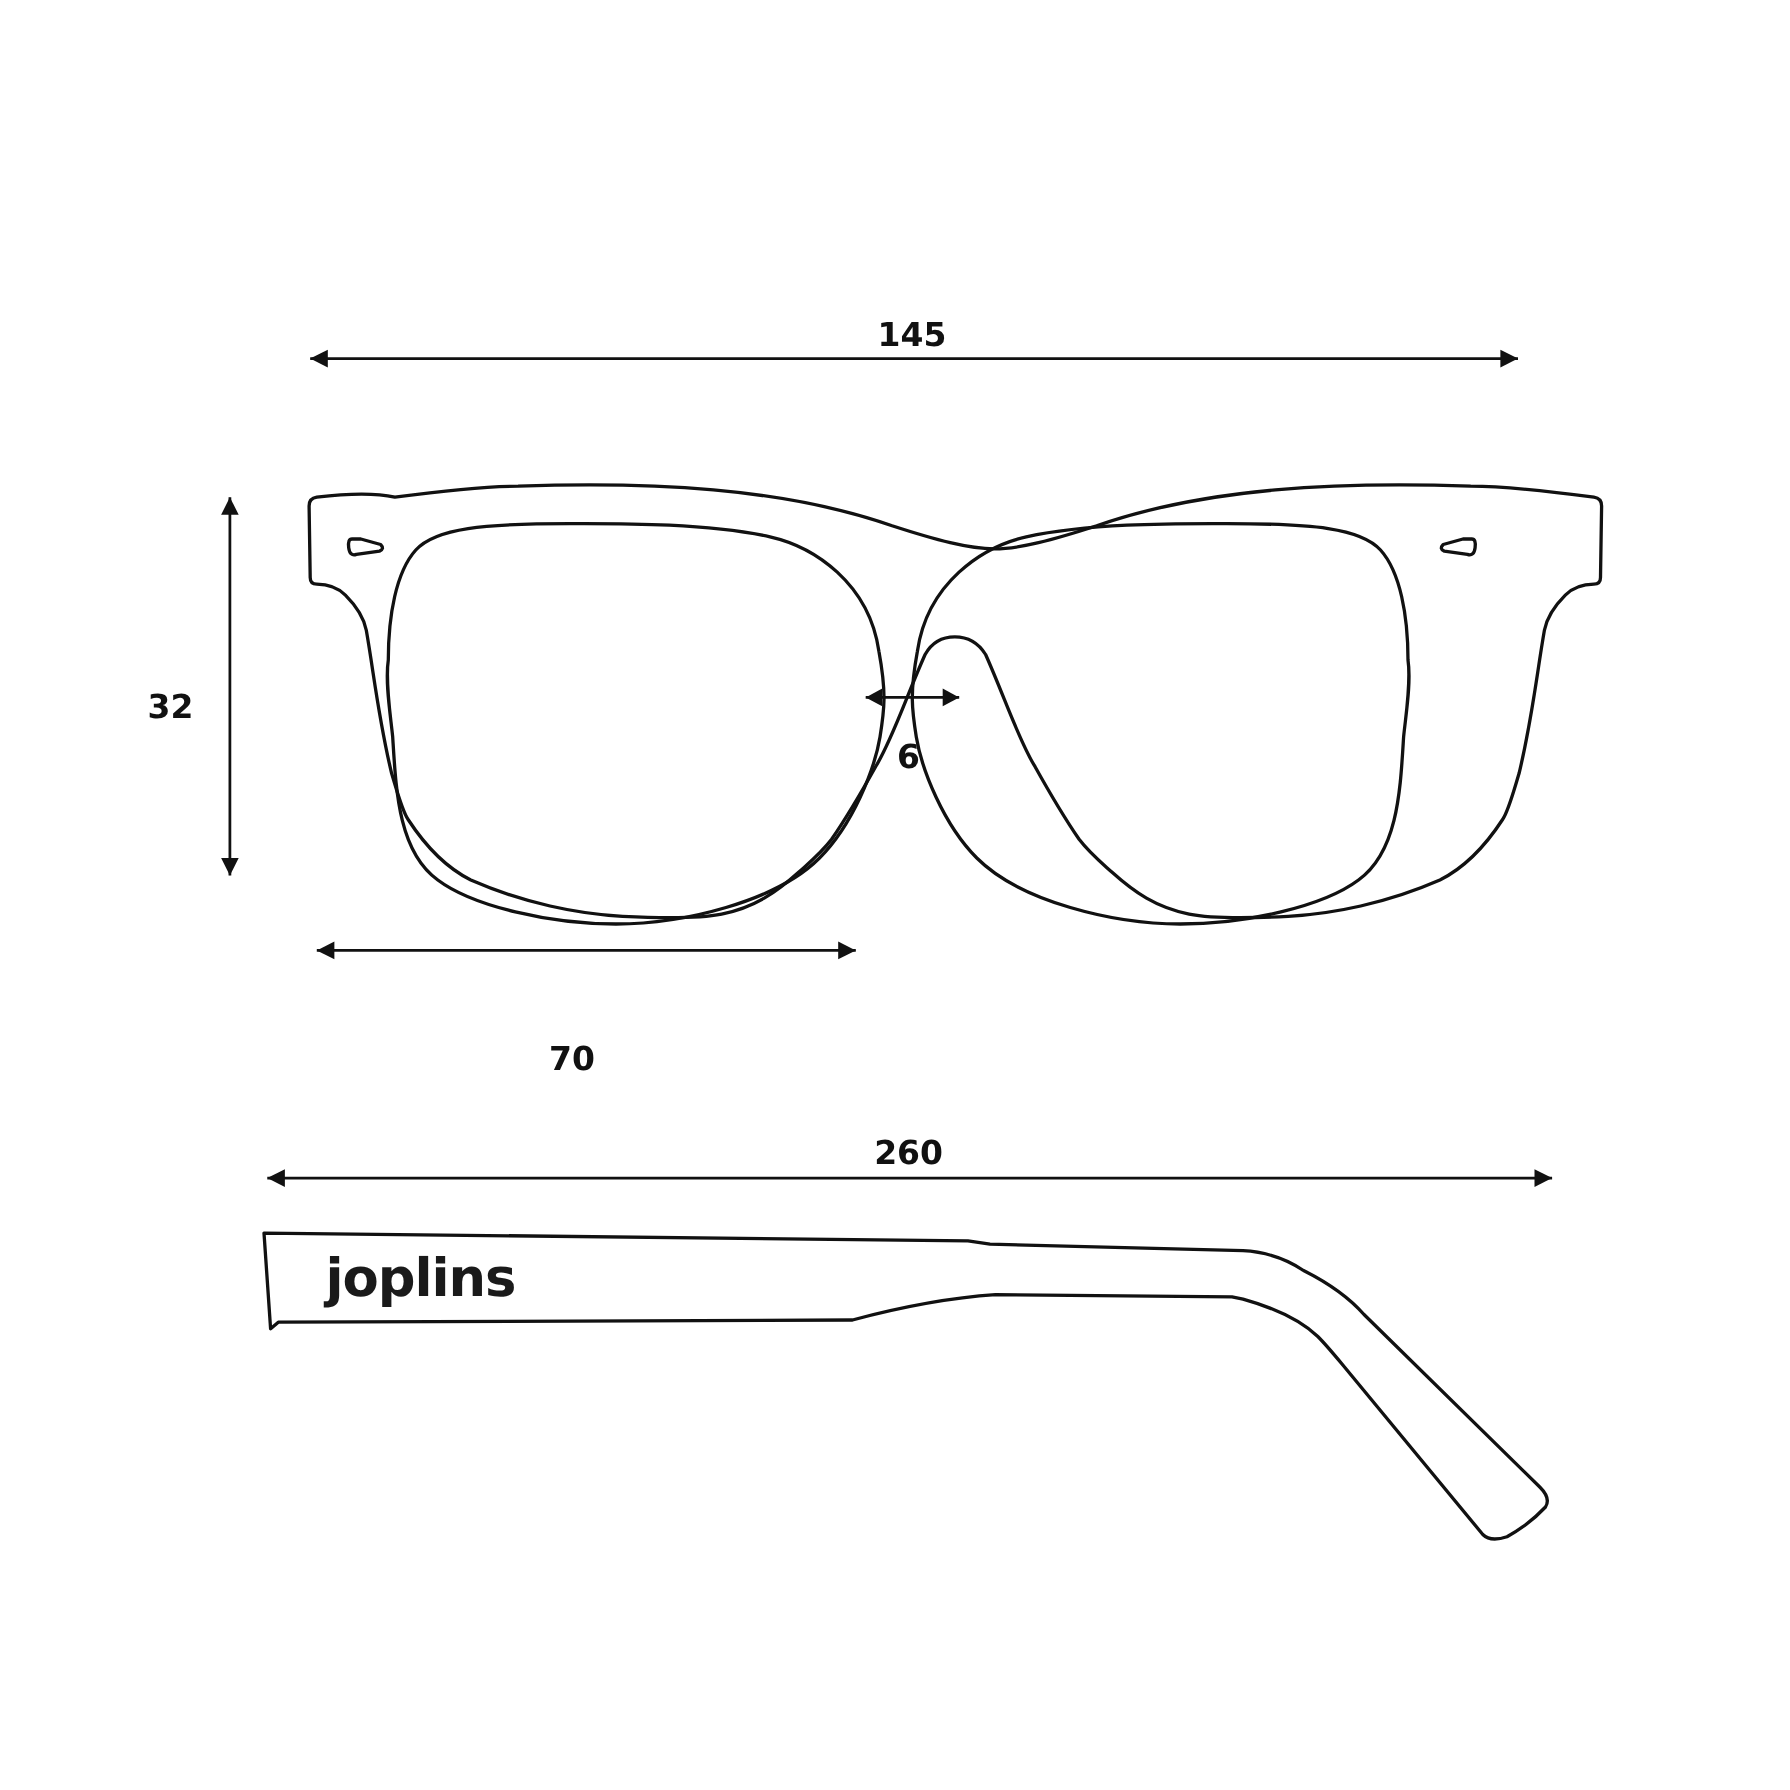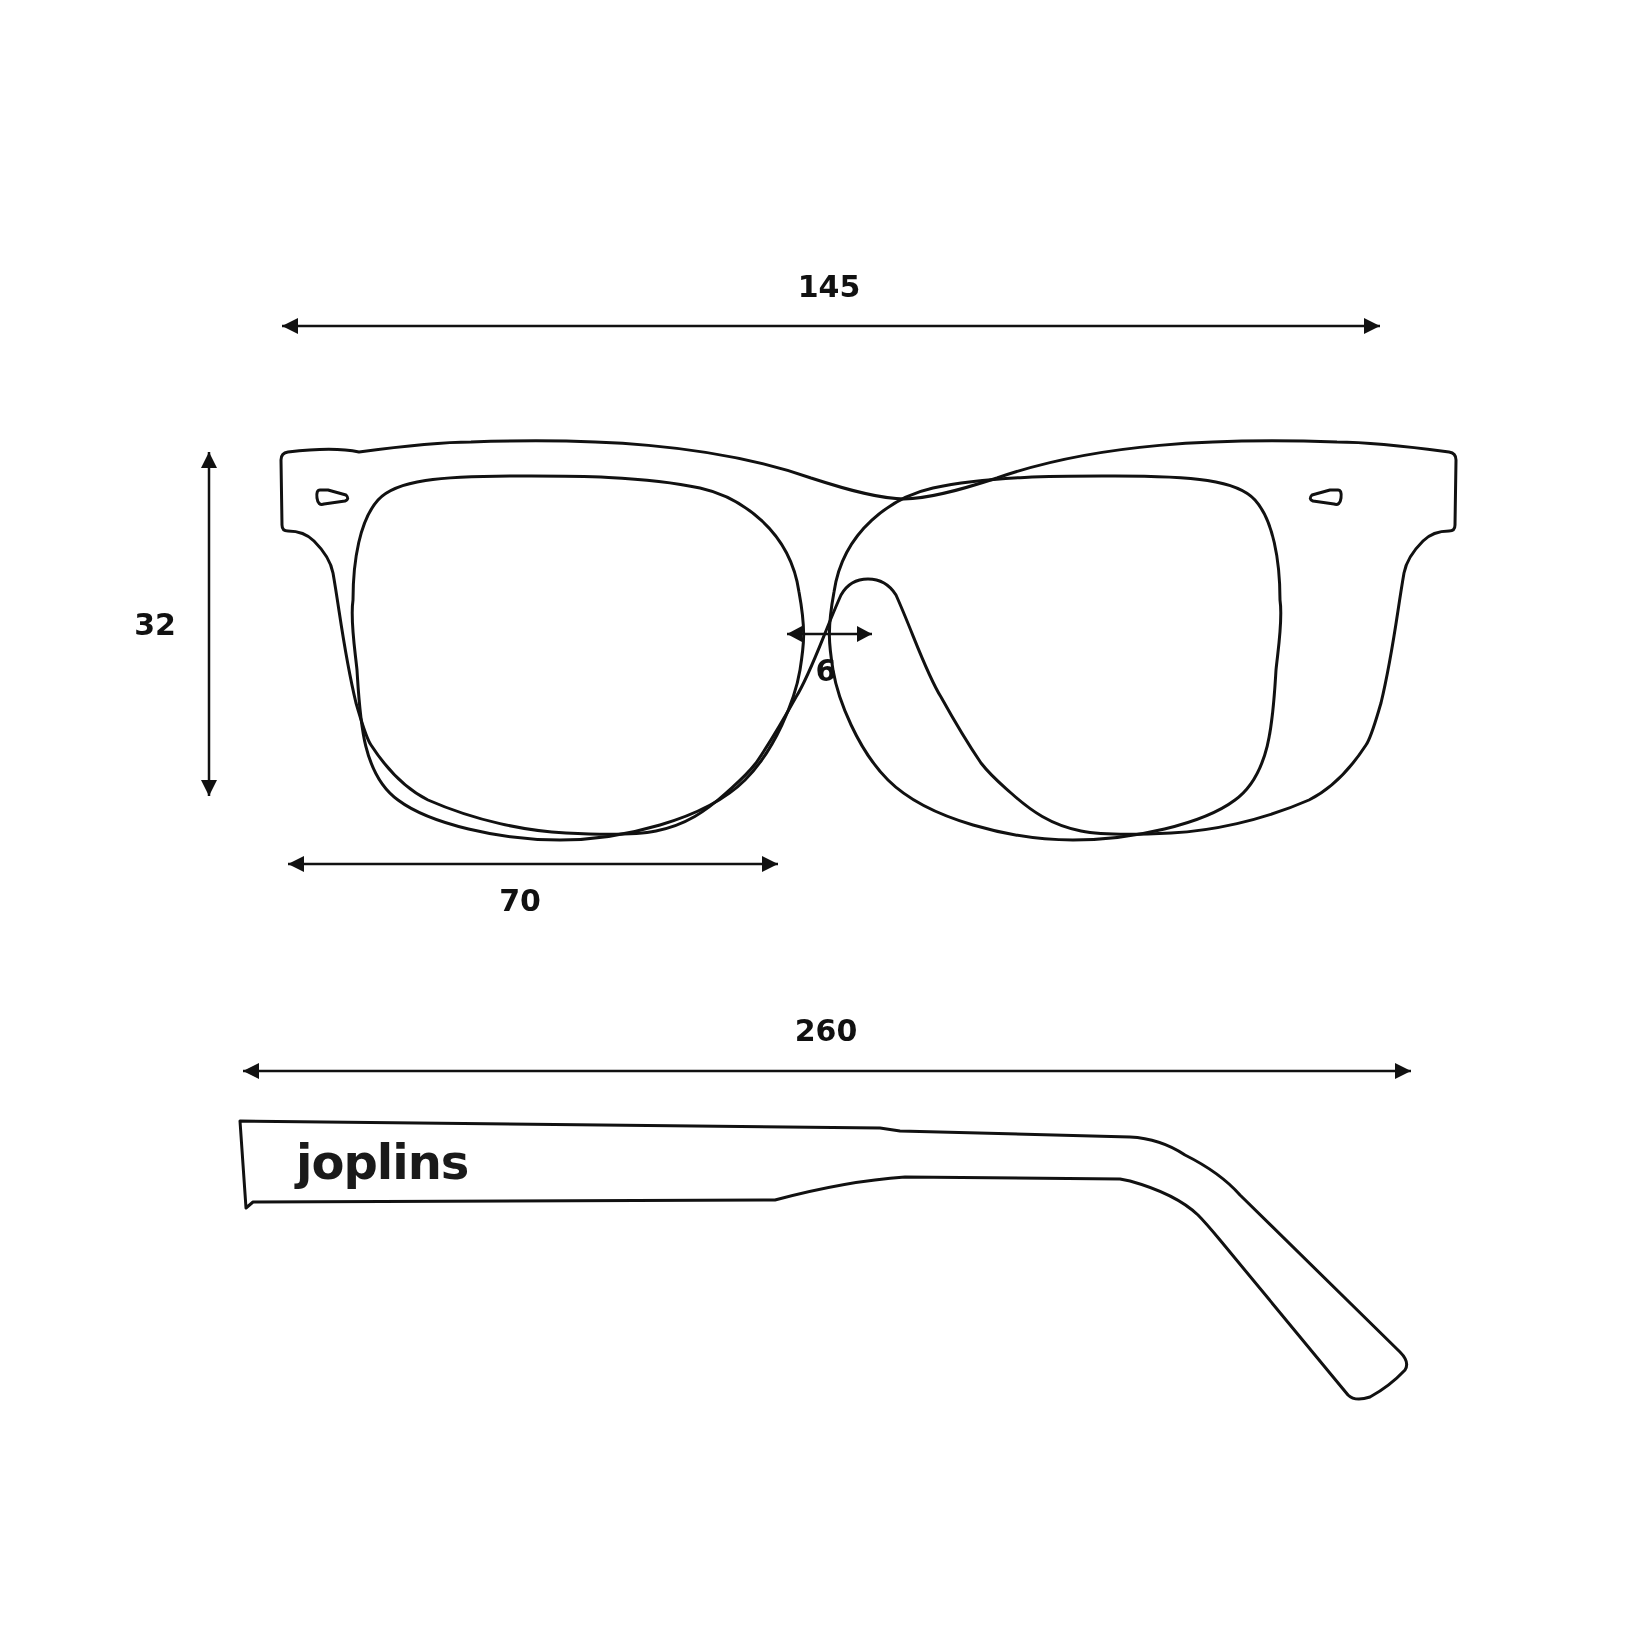--- a/index.html
+++ b/index.html
@@ -1,18 +1,18 @@
 <!DOCTYPE html>
 <html><head>
 <meta charset="utf-8">
 <style>
   html, body { margin: 0; padding: 0; background: #ffffff; }
   body { width: 1627px; height: 1627px; position: relative; overflow: hidden; font-family: "DejaVu Sans", sans-serif; }
   svg { position: absolute; left: 0; top: 0; }
-  .dim-label { position: absolute; font-family: "DejaVu Sans", sans-serif; font-weight: bold; font-size: 30px; color: #111111; transform: translate(-50%, -50%); white-space: nowrap; }
+  .dim-label { position: absolute; font-family: "DejaVu Sans", sans-serif; font-weight: bold; font-size: 30px; color: #111111; transform: translate(-50%, -50%); white-space: nowrap; margin-top: 19px; }
   .brand { position: absolute; font-family: "DejaVu Sans", sans-serif; font-weight: bold; font-size: 48px; color: #1a1a1a; letter-spacing: -1px; }
 </style>
 </head>
 <body>
 
 <svg width="1627" height="1627" viewBox="0 0 1627 1627" xmlns="http://www.w3.org/2000/svg">
   <defs>
     <marker id="arrowhead" markerWidth="10" markerHeight="10" refX="8" refY="5" orient="auto-start-reverse" markerUnits="userSpaceOnUse">
       <path d="M0,0 L10,5 L0,10 z" fill="#111"></path>
     </marker>
@@ -138,16 +138,16 @@
     L905,1177
     C860,1180 820,1188 775,1200
     L253,1202
     L246,1208
     Z"></path>
 </svg>
 
 <div class="dim-label" style="left:829px; top:286px;">145</div>
 <div class="dim-label" style="left:155px; top:624px;">32</div>
 <div class="dim-label" style="left:826px; top:670px;">6</div>
-<div class="dim-label" style="left:520px; top:900px;">70</div>
+<div class="dim-label" style="left:520px; top:944px;">70</div>
 <div class="dim-label" style="left:826px; top:1030px;">260</div>
 
 <div class="brand" style="left:296px; top:1134px;">joplins</div>
 
 </body></html>

